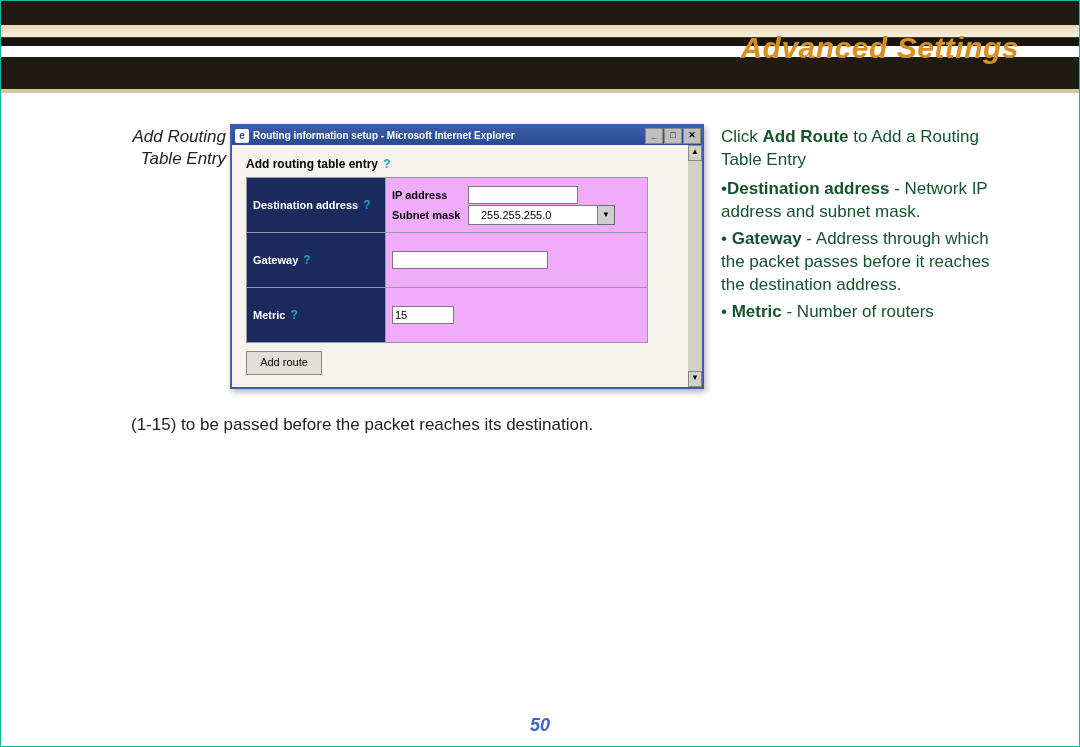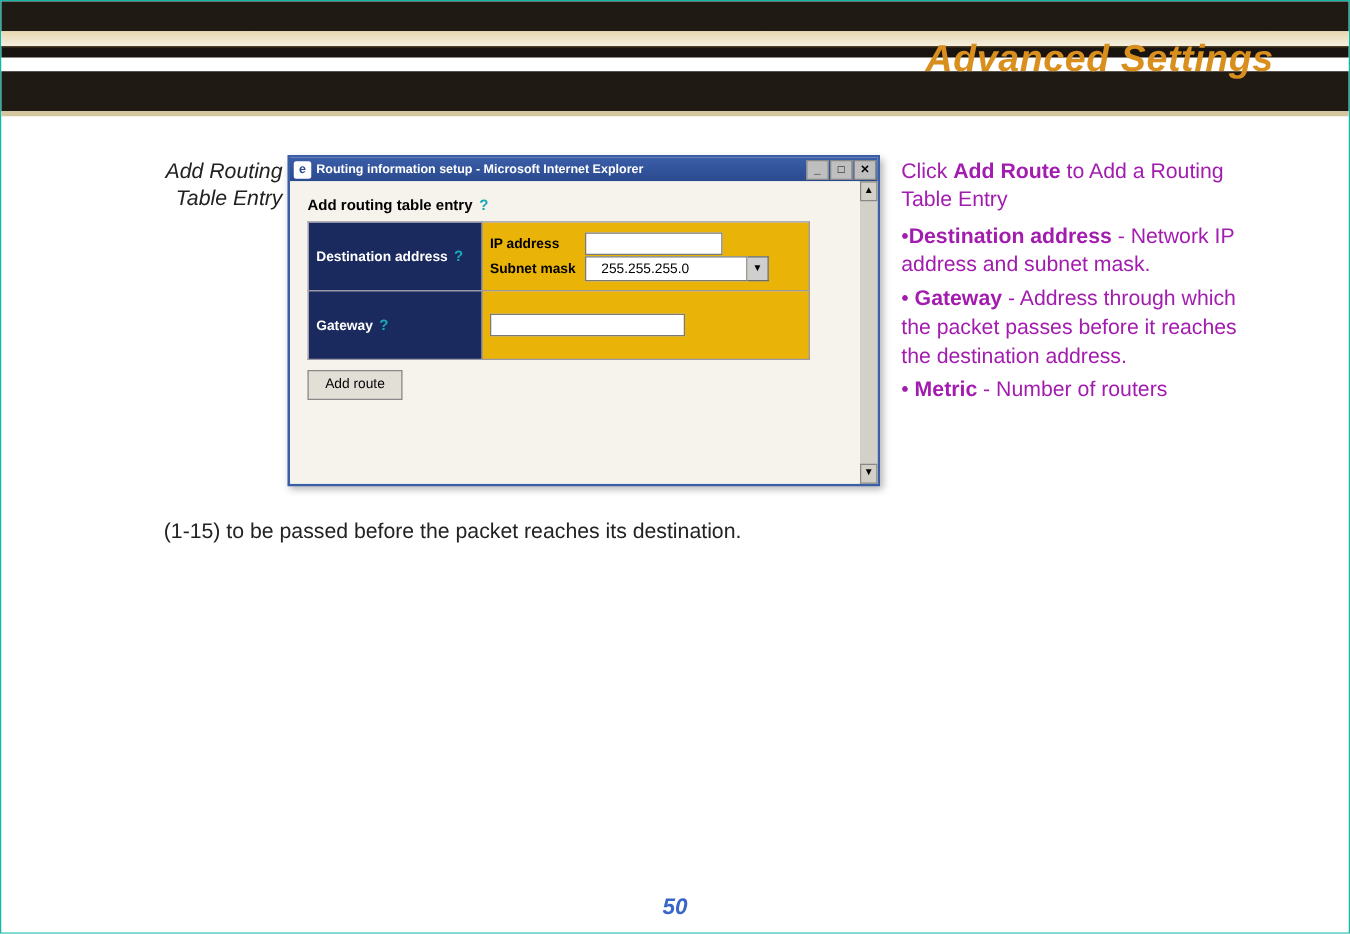--- a/index.html
+++ b/index.html
@@ -11,21 +11,21 @@
 .band3{position:absolute;left:0;right:0;top:36px;height:8px;background:#1a1410;border-top:1px solid #4a3b1c;}
 .band4{position:absolute;left:0;right:0;top:56px;height:32px;background:#201a14;}
 .band5{position:absolute;left:0;right:0;top:88px;height:4px;background:#d4c7a0;}
 
 .header-title{position:absolute;top:30px;right:60px;font-size:30px;font-style:italic;font-weight:bold;color:#d98f1e;letter-spacing:0.5px;}
 
 
 .left-cap{position:absolute;left:105px;top:125px;width:120px;text-align:right;font-size:17px;color:#222;line-height:1.3;font-style:italic;}
 
 
-.right-col{position:absolute;left:720px;top:125px;width:270px;font-size:17px;color:#a21caf;line-height:1.35;}
+.right-col{position:absolute;left:720px;top:125px;width:270px;font-size:17px;color:#14532d;line-height:1.35;}
 .right-col b{font-weight:bold;}
 
 
 .bottom-line{position:absolute;left:130px;top:414px;font-size:17px;color:#222;}
 
 
 .page-no{position:absolute;left:0;right:0;bottom:10px;text-align:center;font-size:18px;font-style:italic;font-weight:bold;color:#3a66c8;}
 
 
 .win{position:absolute;left:229px;top:123px;width:470px;height:261px;border:2px solid #3a5ea8;background:#eceae0;box-shadow:2px 3px 6px rgba(0,0,0,.3);}
@@ -38,21 +38,21 @@
 .scroll-btn{width:12px;height:14px;background:#d3d0c8;border:1px solid #888;font-size:8px;text-align:center;line-height:12px;}
 .scroll-btn.top{position:absolute;top:0;}
 .scroll-btn.bot{position:absolute;bottom:0;}
 
 .form-title{font-size:12px;font-weight:bold;color:#000;margin-bottom:6px;}
 .help{color:#1aa7b8;font-weight:bold;font-size:12px;margin-left:2px;}
 
 .form-table{border:1px solid #9a98a5;border-collapse:collapse;width:402px;font-size:11px;}
 .form-table td{border:1px solid #9a98a5;vertical-align:middle;}
 .lbl{background:#1a2a5e;color:#fff;font-weight:bold;padding:20px 6px;width:126px;}
-.vcell{background:#eab308;padding:4px 6px;}
+.vcell{background:#f0abfc;padding:4px 6px;}
 .inner-row{display:flex;align-items:center;margin:1px 0;}
 .inner-lbl{width:76px;font-weight:bold;color:#000;font-size:11px;}
 .txtfield{width:104px;height:16px;border:1px solid #7a7a7a;background:#fff;font-size:11px;padding:0 2px;box-sizing:content-box;}
 .selwrap{display:flex;}
 .selbox{width:104px;height:18px;border:1px solid #7a7a7a;background:#fff;font-size:11px;padding:0 12px;display:flex;align-items:center;}
 .selbtn{width:16px;height:18px;background:#cfcfcf;border:1px solid #6a6a6a;border-left:none;display:flex;align-items:center;justify-content:center;font-size:8px;}
 .metric-field{width:56px;height:16px;border:1px solid #7a7a7a;background:#fff;font-size:11px;padding:0 2px;}
 
 .add-btn{margin-top:8px;width:74px;height:22px;background:#e2e0d6;border:1px solid #888;font-size:11px;text-align:center;line-height:20px;cursor:pointer;}
 
@@ -115,20 +115,29 @@
         </tr>
         <tr>
           <td class="lbl">
             <span>Gateway</span>
             <span class="help">?</span>
           </td>
           <td class="vcell">
             <input class="txtfield" style="width: 150px;" value="">
           </td>
         </tr>
+        <tr>
+          <td class="lbl">
+            <span>Metric</span>
+            <span class="help">?</span>
+          </td>
+          <td class="vcell">
+            <input class="metric-field" value="15" style="">
+          </td>
+        </tr>
       </tbody>
         </table>
       <div class="add-btn">Add route</div>
     </div>
   </div>
 
   <div class="right-col">
     <div>
       <span>Click </span><b>Add Route</b><span> to Add a Routing Table Entry</span>
     </div>

